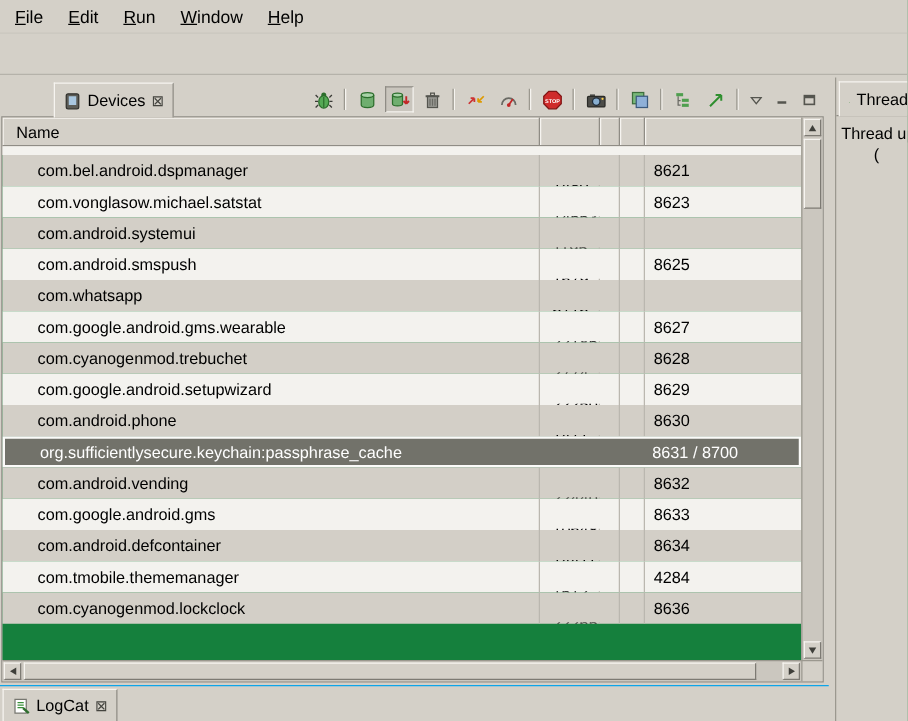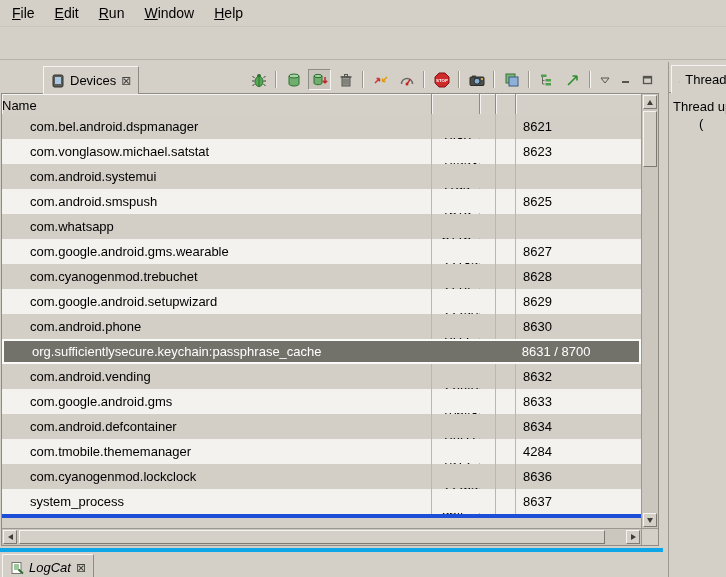--- a/index.html
+++ b/index.html
@@ -31,25 +31,25 @@
   .icon-btn { width:23px; height:21px; display:flex; align-items:center; justify-content:center; }
   .icon-btn.pressed { border:1px solid; border-color:#8f8c85 #f6f4f0 #f6f4f0 #8f8c85; background:#c9c5bd; }
   .tsep { width:0; height:17px; border-left:1px solid #9b988f; border-right:1px solid #f6f4f0; margin:0 2px; }
   .win-btn { width:18px; height:16px; display:flex; align-items:center; justify-content:center; }
   
   .client-frame { position:absolute; left:0; top:31px; width:658px; height:453px;
     border:1px solid #8f8c85; background:#d4d0c8; }
   .thead { position:absolute; left:0; top:0; width:639px; height:23px; display:flex;
     background:#d4d0c8; border-bottom:1px solid #8f8c85; }
   .hcell { border-right:1px solid #8f8c85; box-shadow:inset 1px 1px 0 #f6f4f0;
-    display:flex; align-items:center; padding-left:0; overflow:hidden; }
+    display:flex; align-items:center; padding-left:11px; overflow:hidden; }
   .h-name { width:430px; } .h-pid { width:48px; } .h-e1 { width:16px; }
   .h-e2 { width:20px; } .h-port { width:125px; border-right:none; }
   .partial-row { position:absolute; left:0; top:23px; width:639px; height:7px; background:#f3f2ee; }
-  .tbody { position:absolute; left:0; top:20px; width:639px; height:404px; background:#1d4ed8; }
+  .tbody { position:absolute; left:0; top:30px; width:639px; height:404px; background:#15803d; }
   .trow { display:flex; height:25px; overflow:hidden; }
   .trow.gray  { background:#d3cfc7; }
   .trow.light { background:#f3f2ee; }
   .trow.selected { background:#72726a; border:2px solid #fbfbf9; }
   .trow.selected .cell { color:#ffffff; border-right-color:transparent; }
   .cell { display:flex; align-items:center; border-right:1px solid #bab7af;
     overflow:hidden; white-space:nowrap; }
   .c-name { width:430px; padding-left:28px; } .c-pid { width:48px; padding-left:10px;margin-top:24px; }
   .c-e1 { width:16px; } .c-e2 { width:20px; }
   .c-port { width:125px; padding-left:7px; border-right:none; }
@@ -77,21 +77,21 @@
   .tri-right { width:0;height:0;border-top:3px solid transparent;border-bottom:3px solid transparent;border-left:5px solid #3f3f3a; }
   
   .right-panel { position:absolute; left:668px; top:62px; width:58px; height:515px;
     border-left:1px solid #9b988f; overflow:hidden; }
   .rp-tabbar { position:relative; height:31px; border-bottom:1px solid #8f8c85; }
   .tab-threads { left:2px; bottom:-1px; max-width:70px; overflow:hidden; }
   .rp-content { padding:5px 4px; line-height:17px; white-space:nowrap; overflow:hidden; }
   .rp-line2 { padding-left:26px; }
   
   .logcat-bar { position:absolute; left:0; top:548px; width:663px; height:27px;
-    border-top:4px solid #0ea5e9;font-style:italic; }
+    border-top:1px solid #0ea5e9; }
   .tab-logcat { left:2px; top:2px; height:26px; }
 </style>
 </head>
 <body>
 
 <div class="window">
 
   <div class="menubar">
       <div class="menu-item"><u>F</u>ile</div>
       <div class="menu-item"><u>E</u>dit</div>
@@ -327,27 +327,20 @@
             <div class="cell c-e1"></div>
             <div class="cell c-e2"></div>
             <div class="cell c-port">4284</div>
           </div>
           <div class="trow gray">
             <div class="cell c-name">com.cyanogenmod.lockclock</div>
             <div class="cell c-pid">22265</div>
             <div class="cell c-e1"></div>
             <div class="cell c-e2"></div>
             <div class="cell c-port">8636</div>
-          </div>
-          <div class="trow light">
-            <div class="cell c-name">system_process</div>
-            <div class="cell c-pid">964</div>
-            <div class="cell c-e1"></div>
-            <div class="cell c-e2"></div>
-            <div class="cell c-port">8637</div>
           </div>
         </div>
 
       <div class="vscroll">
         <div class="sb-btn up">
             <span class="tri-up"></span>
           </div>
         <div class="vthumb"></div>
         <div class="sb-btn down">
             <span class="tri-down"></span>

